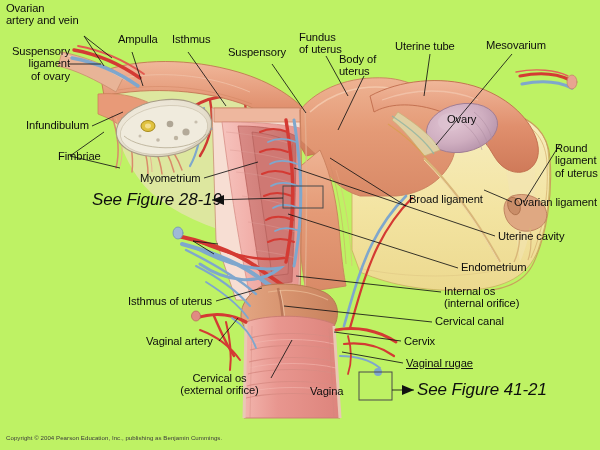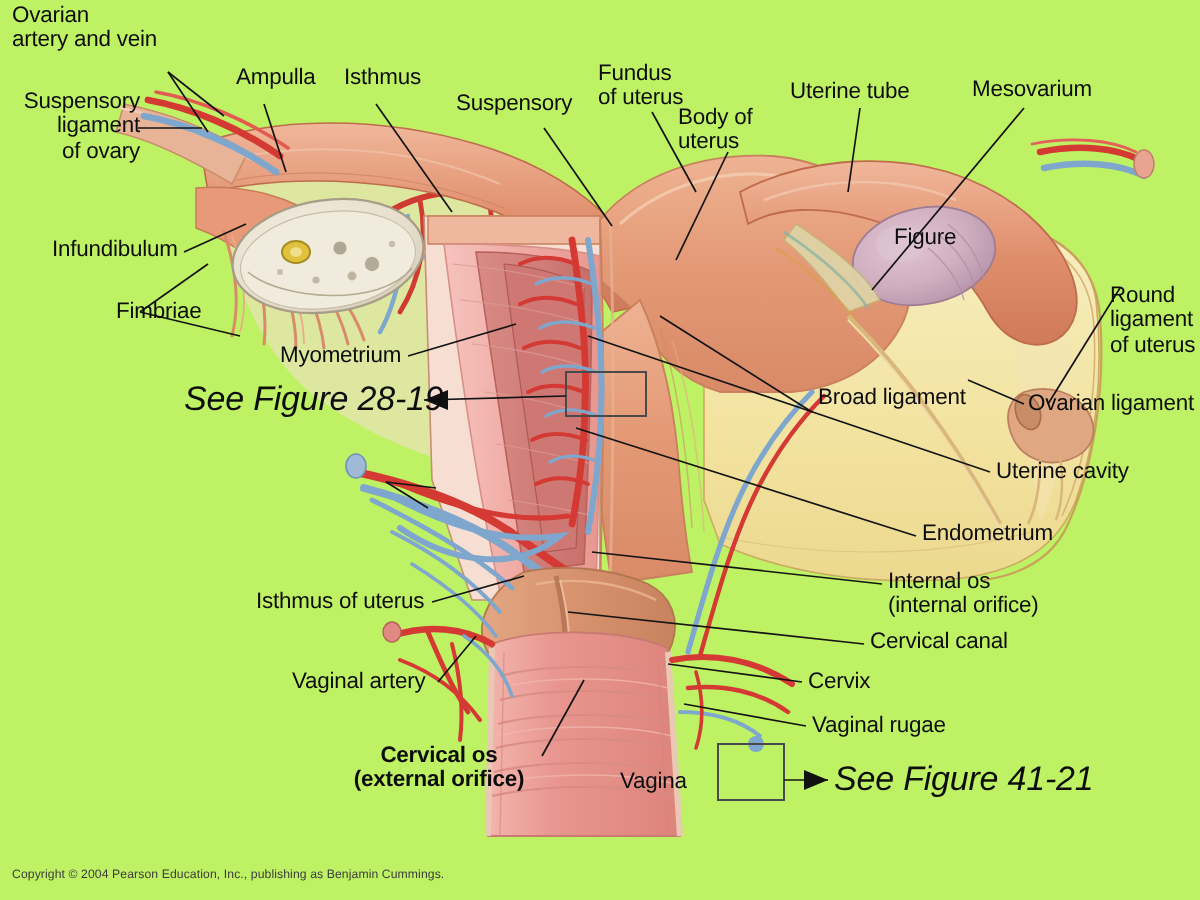--- a/index.html
+++ b/index.html
@@ -415,51 +415,51 @@
   <div class="lbl" style="left:299px;top:31px;">Fundus
 of uterus</div>
 
   <div class="lbl" style="left:339px;top:53px;">Body of
 uterus</div>
 
   <div class="lbl" style="left:395px;top:40px;">Uterine tube</div>
 
   <div class="lbl" style="left:486px;top:39px;">Mesovarium</div>
 
-  <div class="lbl" style="left:447px;top:113px;">Figure</div>
+  <div class="lbl" style="left:447px;top:113px;">Ovary</div>
 
   <div class="lbl" style="left:555px;top:117px;margin-top:25px;">Round
 ligament
 of uterus</div>
 
   <div class="lbl" style="left:514px;top:196px;">Ovarian ligament</div>
 
   <div class="lbl" style="left:409px;top:193px;">Broad ligament</div>
 
   <div class="lbl" style="left:498px;top:230px;">Uterine cavity</div>
 
   <div class="lbl" style="left:461px;top:261px;">Endometrium</div>
 
   <div class="lbl" style="left:444px;top:285px;">Internal os
 (internal orifice)</div>
 
   <div class="lbl" style="left:435px;top:315px;">Cervical canal</div>
 
   <div class="lbl" style="left:404px;top:335px;">Cervix</div>
 
-  <div class="lbl" style="left:406px;top:357px;">Vaginal rugae</div>
+  <div class="lbl" style="left:406px;top:357px;text-decoration:underline;">Vaginal rugae</div>
 
   <div class="lbl" style="left:140px;top:172px;">Myometrium</div>
 
 
   <div class="lbl" style="left:128px;top:295px;">Isthmus of uterus</div>
 
   <div class="lbl" style="left:146px;top:335px;">Vaginal artery</div>
 
-  <div class="lbl c" style="left:167px;top:372px;width:105px;font-weight:bold;">Cervical os
+  <div class="lbl c" style="left:167px;top:372px;width:105px;">Cervical os
 (external orifice)</div>
 
   <div class="lbl" style="left:310px;top:385px;">Vagina</div>
 
   <div class="lbl ital" style="left:92px;top:194px;">See Figure 28-19</div>
 
   <div class="lbl ital" style="left:417px;top:384px;">See Figure 41-21</div>
 
 
   <div class="copy" style="left:6px;top:434px;">Copyright © 2004 Pearson Education, Inc., publishing as Benjamin Cummings.</div>

